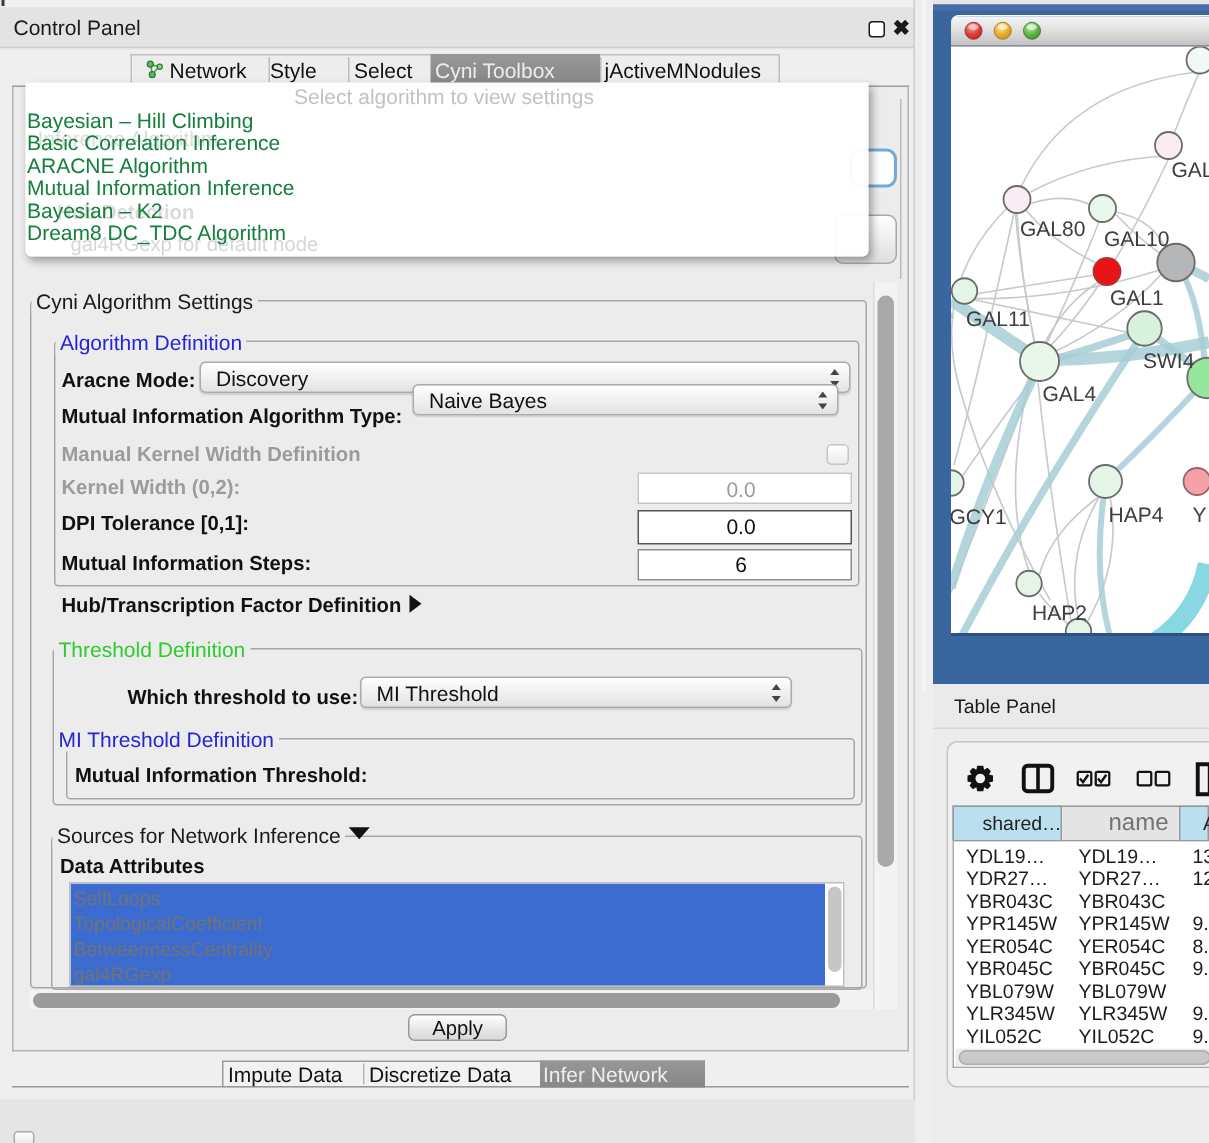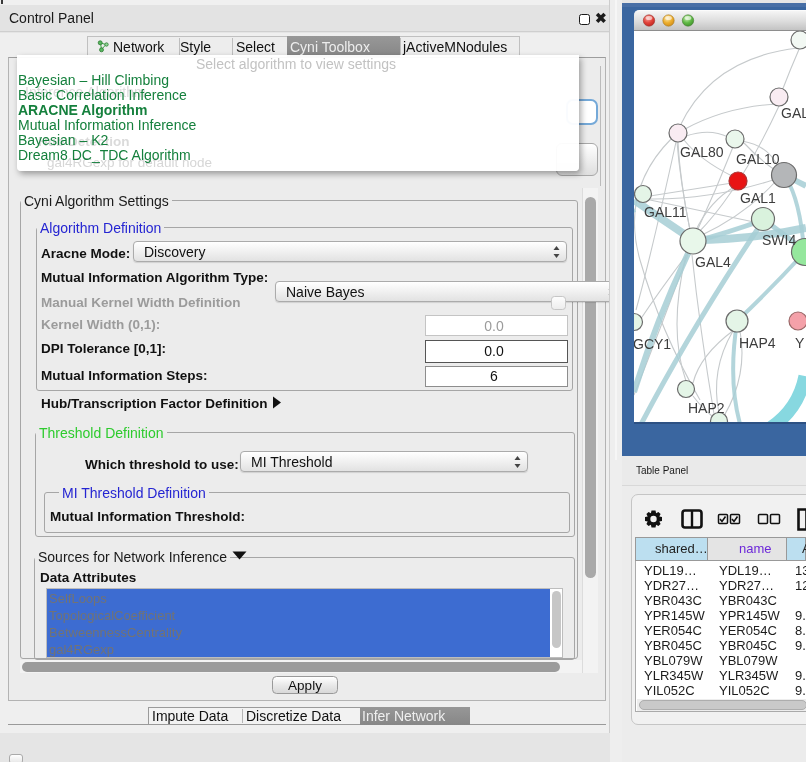--- a/index.html
+++ b/index.html
@@ -1,18 +1,18 @@
 <!DOCTYPE html>
 <html><head><meta charset="utf-8">
 <style>
 *{margin:0;padding:0;box-sizing:border-box}
 html,body{width:806px;height:762px;overflow:hidden;background:#e6e6e6;font-family:"Liberation Sans",sans-serif}
 #root{position:absolute;top:0;left:0;width:806px;height:762px;overflow:hidden}
 .abs{position:absolute}
-.b{font-weight:bold}
+.b{font-weight:normal}
 .lbl{position:absolute;font-size:13.5px;font-weight:bold;color:#111;white-space:nowrap}
 .dis{color:#9b9b9b !important}
 .grp{position:absolute;border:1px solid #a6a6a6;border-radius:3px}
 .gt{position:absolute;top:-8px;left:6px;background:#ececec;padding:0 3px;font-size:14px;color:#1a1a1a;white-space:nowrap}
 .combo{position:absolute;border:1px solid #ababab;border-radius:4px;background:linear-gradient(#ffffff,#f2f2f2 45%,#e2e2e2);box-shadow:0 1px 1px rgba(0,0,0,0.12);font-size:14px;color:#111}
 .combo .tx{position:absolute;left:10px;top:50%;transform:translateY(-50%);white-space:nowrap}
 .combo .ar{position:absolute;right:6px;top:50%;transform:translateY(-50%);width:7px;height:12px}
 .fld{position:absolute;background:#fff;font-size:14px;color:#111;text-align:center;padding-right:5px;line-height:20px}
 .ovl-it{position:absolute;left:18px;font-size:14px;color:#15803d;white-space:nowrap}
 .tab{position:absolute;font-size:14px;color:#111;text-align:left;line-height:20px;white-space:nowrap}
@@ -63,30 +63,30 @@
 <div class="gt abs" style="left:37px;top:220px;color:#2525d2">Algorithm Definition</div>
 <div class="lbl" style="left:41px;top:246px">Aracne Mode:</div>
 <div class="combo" style="left:133px;top:241px;width:434px;height:21px">
       <span class="tx">Discovery</span>
       <svg class="ar" viewBox="0 0 7 12">
         <path d="M3.5 0 L6.5 4 L0.5 4 Z" fill="#444"></path>
         <path d="M3.5 12 L6.5 8 L0.5 8 Z" fill="#444"></path>
       </svg>
     </div>
 <div class="lbl" style="left:41px;top:270px">Mutual Information Algorithm Type:</div>
-<div class="combo" style="left:275px;top:281px;width:347px;height:21px">
+<div class="combo" style="left:275px;top:256px;width:284px;height:21px">
       <span class="tx">Naive Bayes</span>
       <svg class="ar" viewBox="0 0 7 12">
         <path d="M3.5 0 L6.5 4 L0.5 4 Z" fill="#444"></path>
         <path d="M3.5 12 L6.5 8 L0.5 8 Z" fill="#444"></path>
       </svg>
     </div>
 <div class="lbl dis" style="left:41px;top:295px">Manual Kernel Width Definition</div>
 <div class="abs" style="left:551px;top:296px;width:15px;height:14px;border:1px solid #c6c6c6;border-radius:3.5px;background:linear-gradient(#fdfdfd,#ededed)"></div>
-<div class="lbl dis" style="left:41px;top:317px">Kernel Width (0,1):</div>
+<div class="lbl dis" style="left:41px;top:317px">Kernel Width (0,2):</div>
 <div class="fld dis" style="left:425px;top:315px;width:143px;height:21px;border:1px solid #c4c4c4;color:#a2a2a2">0.0</div>
 <div class="lbl" style="left:41px;top:341px">DPI Tolerance [0,1]:</div>
 <div class="fld" style="left:425px;top:340px;width:143px;height:23px;border:1.5px solid #555;line-height:21px">0.0</div>
 <div class="lbl" style="left:41px;top:368px">Mutual Information Steps:</div>
 <div class="fld" style="left:425px;top:366px;width:143px;height:21px;border:1px solid #8d8d8d;line-height:19px">6</div>
 <div class="lbl" style="left:41px;top:396px">Hub/Transcription Factor Definition</div>
 <svg class="abs" style="left:272px;top:396px" width="10" height="13" viewBox="0 0 10 13">
       <path d="M1 0.5 L9 6.5 L1 12.5 Z" fill="#111"></path>
     </svg>
 
@@ -94,21 +94,21 @@
 <div class="gt abs" style="left:36px;top:425px;color:#2ecb2e">Threshold Definition</div>
 <div class="lbl" style="left:85px;top:457px">Which threshold to use:</div>
 <div class="combo" style="left:240px;top:451px;width:288px;height:21px">
       <span class="tx">MI Threshold</span>
       <svg class="ar" viewBox="0 0 7 12">
         <path d="M3.5 0 L6.5 4 L0.5 4 Z" fill="#444"></path>
         <path d="M3.5 12 L6.5 8 L0.5 8 Z" fill="#444"></path>
       </svg>
     </div>
 <div class="grp" style="left:44px;top:492px;width:526px;height:41px"></div>
-<div class="gt abs" style="left:59px;top:485px;color:#2525d2">MI Threshold Definition</div>
+<div class="gt abs" style="left:36px;top:485px;color:#2525d2">MI Threshold Definition</div>
 <div class="lbl" style="left:50px;top:509px">Mutual Information Threshold:</div>
 
 <div class="grp" style="left:34px;top:557px;width:541px;height:103px"></div>
 <div class="gt abs" style="left:35px;top:549px">Sources for Network Inference</div>
 <svg class="abs" style="left:232px;top:551px" width="15" height="9" viewBox="0 0 15 9">
       <path d="M0.5 0.5 L14.5 0.5 L7.5 8.5 Z" fill="#111"></path>
     </svg>
 <div class="lbl" style="left:40px;top:570px">Data Attributes</div>
 <div class="abs" style="left:46px;top:588px;width:517px;height:70px;background:#fff;border:1px solid #bdbdbd;overflow:hidden">
   <div class="abs" style="left:0;top:0;width:503px;height:70px;background:#3d6cd1"></div>
@@ -241,21 +241,21 @@
 <text x="695" y="267">GAL4</text>
 <text x="633" y="349">GCY1</text>
 <text x="739" y="348">HAP4</text>
 <text x="795" y="348">Y</text>
 <text x="688" y="413">HAP2</text>
 </g>
 </svg>
 <div class="abs" style="left:634px;top:422px;width:172px;height:2px;background:#2d5183"></div>
 
 <div class="abs" style="left:622px;top:456px;width:184px;height:30px;background:#eaeaea;border-bottom:1px solid #d8d8d8"></div>
-<div class="abs" style="left:636px;top:456px;height:30px;line-height:30px;font-size:10px;color:#1a1a1a">Table Panel</div>
+<div class="abs" style="left:636px;top:456px;height:30px;line-height:30px;font-size:13px;color:#1a1a1a">Table Panel</div>
 <div class="abs" style="left:622px;top:486px;width:184px;height:276px;background:#ececec"></div>
 <div class="abs" style="left:631px;top:494px;width:200px;height:231px;background:#f1f1f1;border:1px solid #c5c5c5;border-radius:7px"></div>
 
 <svg class="abs" style="left:640px;top:503px" width="166" height="32" viewBox="0 0 166 32">
 <g>
  <path transform="translate(13.5,16)" fill="#111" d="M-2,-8.5 L2,-8.5 L2.6,-5.8 L4.9,-7.1 L7.1,-4.9 L5.8,-2.6 L8.5,-2 L8.5,2 L5.8,2.6 L7.1,4.9 L4.9,7.1 L2.6,5.8 L2,8.5 L-2,8.5 L-2.6,5.8 L-4.9,7.1 L-7.1,4.9 L-5.8,2.6 L-8.5,2 L-8.5,-2 L-5.8,-2.6 L-7.1,-4.9 L-4.9,-7.1 L-2.6,-5.8 Z"></path>
  <circle cx="13.5" cy="16" r="3.2" fill="#f1f1f1"></circle>
 </g>
 <rect x="42.5" y="7.5" width="19" height="17" rx="2.5" fill="none" stroke="#111" stroke-width="2.6"></rect>
 <line x1="52" y1="7" x2="52" y2="25" stroke="#111" stroke-width="2.4"></line>
@@ -267,21 +267,21 @@
 </g>
 <path d="M80 16 l2 2.5 l3.5 -5" stroke="#111" stroke-width="1.6" fill="none"></path>
 <path d="M92 16 l2 2.5 l3.5 -5" stroke="#111" stroke-width="1.6" fill="none"></path>
 <path d="M158.5 6.5 h8 v20 h-8 z" fill="none" stroke="#111" stroke-width="2.6"></path>
 </svg>
 
 <div class="abs" style="left:635px;top:537px;width:171px;height:24px;background:#e4e4e4;border:1px solid #999"></div>
 <div class="abs" style="left:635px;top:537px;width:73px;height:24px;background:#bcdff0;border:1px solid #999"></div>
 <div class="abs" style="left:786px;top:537px;width:20px;height:24px;background:#bcdff0;border:1px solid #999"></div>
 <div class="abs" style="left:655px;top:539px;width:52px;height:20px;text-align:left;line-height:20px;font-size:13px;color:#222">shared…</div>
-<div class="abs" style="left:739px;top:539px;width:40px;height:15px;text-align:left;line-height:20px;font-size:13px;color:#6d28d9">name</div>
+<div class="abs" style="left:739px;top:539px;width:40px;height:15px;text-align:left;line-height:20px;font-size:16px;color:#737373">name</div>
 <div class="abs" style="left:802px;top:539px;width:10px;height:20px;line-height:20px;font-size:13px;color:#222">A</div>
 <div class="abs" style="left:635px;top:561px;width:171px;height:151px;background:#fff;border-left:1px solid #aaa;border-bottom:1px solid #aaa;overflow:hidden">
  <div class="abs" style="left:8px;top:2px;font-size:13px;color:#1c1c1c;line-height:15px">YDL19…<br>YDR27…<br>YBR043C<br>YPR145W<br>YER054C<br>YBR045C<br>YBL079W<br>YLR345W<br>YIL052C<br>YNL216W</div>
  <div class="abs" style="left:83px;top:2px;font-size:13px;color:#1c1c1c;line-height:15px">YDL19…<br>YDR27…<br>YBR043C<br>YPR145W<br>YER054C<br>YBR045C<br>YBL079W<br>YLR345W<br>YIL052C<br>YNL216W</div>
  <div class="abs" style="left:159px;top:2px;font-size:13px;color:#1c1c1c;line-height:15px">13<br>12<br><br>9.<br>8.<br>9.<br><br>9.<br>9.</div>
  <div class="abs" style="left:1px;top:138px;width:170px;height:13px;background:#ededed"></div>
  <div class="abs" style="left:3px;top:139px;width:168px;height:10px;background:#c9c9c9;border:1px solid #adadad;border-radius:5px"></div>
 </div>
 </div>
 </body></html>

